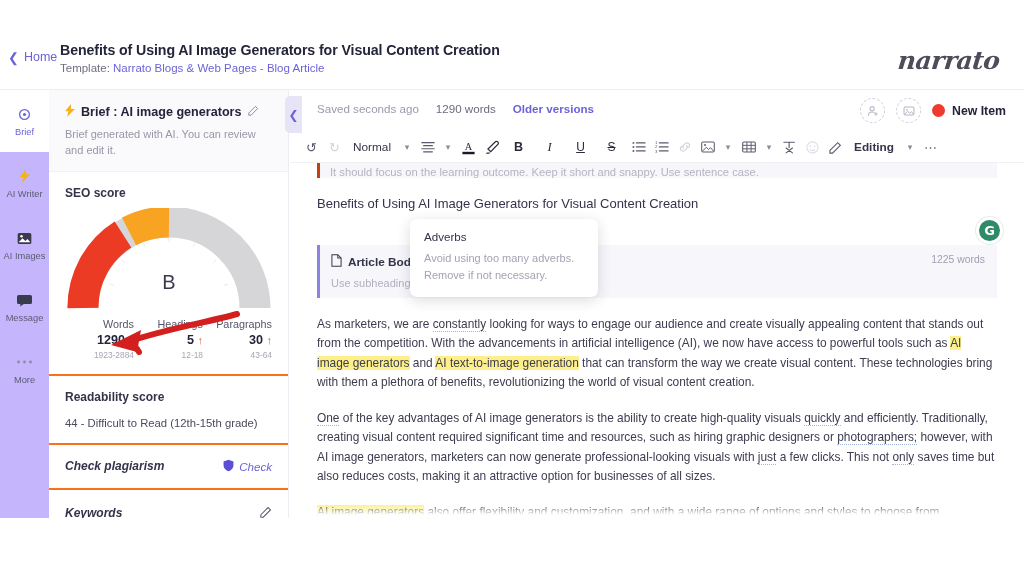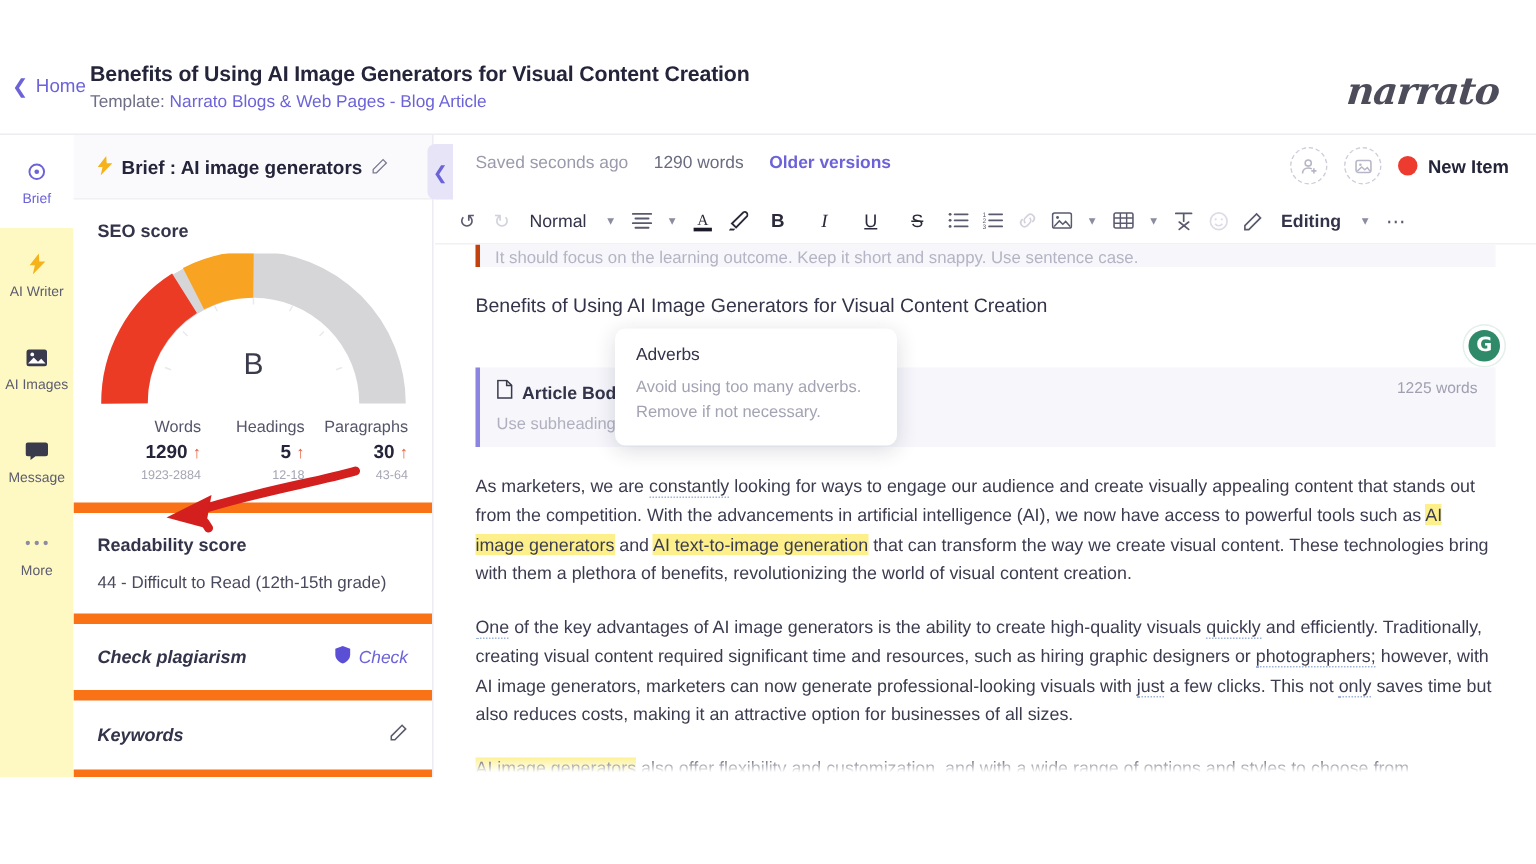--- a/index.html
+++ b/index.html
@@ -43,21 +43,21 @@
     font-family: "DejaVu Serif", serif;
     font-style: italic; font-weight: bold;
     font-size: 25px; color: #4c4c5a;
     letter-spacing: -0.5px;
     transform: skewX(-6deg);
   }
 
   
   .rail {
     position: absolute; left: 0; top: 90px; width: 49px; height: 428px;
-    background: #fef9c3;
+    background: #c4b5fd;
   }
   .rail-item {
     position: relative; width: 49px; height: 62px;
     display: flex; flex-direction: column; align-items: center; justify-content: center;
     gap: 4px; cursor: pointer;
   }
   .rail-item.active { background: #ffffff; }
   .rail-label { font-size: 9.3px; color: #5c5c70; }
   .rail-item.active .rail-label { color: #6c63d8; }
   .rail-ico { height: 17px; display: flex; align-items: center; justify-content: center; }
@@ -80,21 +80,21 @@
     margin-top: 7px; font-size: 11px; color: #9797a8; line-height: 1.45;
   }
   .collapse-tab {
     position: absolute; left: 285px; top: 96px;
     width: 17px; height: 37px;
     background: #e6e4f6; border-radius: 5px 0 0 5px;
     display: flex; align-items: center; justify-content: center;
     color: #6c63d8; font-size: 12px; cursor: pointer; z-index: 9;
   }
 
-  .section { padding: 14px 16px; border-bottom: 7px solid #f97316; }
+  .section { padding: 14px 16px; border-bottom: 2px solid #f97316; }
   .section-title { font-size: 12px; font-weight: bold; color: #33334a; }
 
   
   .gauge-wrap { position: relative; width: 208px; height: 104px; margin: 8px auto 0 auto; }
   .gauge-grade {
     position: absolute; left: 0; right: 0; top: 63px;
     text-align: center; font-size: 20px; color: #3a3a4d;
   }
   .stats { display: flex; margin-top: 6px; }
   .stat { flex: 1; text-align: right; }
@@ -255,20 +255,21 @@
               <path d="M7 0 L0 9 h4 l-1.6 7 L12 6 H7.4 z" fill="#f5b21b"></path>
             </svg>
         </span>
         <span>Brief : AI image generators</span>
         <span>
           <svg width="11" height="11" viewBox="0 0 14 14">
               <path d="M1 10.2 L9.4 1.8 l2.8 2.8 L3.8 13 H1 z" fill="none" stroke="#7b7b92" stroke-width="1.1"></path>
             </svg>
         </span>
       </div>
+      <div class="brief-sub">Brief generated with AI. You can review and edit it.</div>
     </div>
 
     <div class="section">
       <div class="section-title">SEO score</div>
 
       <div class="gauge-wrap">
         <svg width="208" height="104" viewBox="0 0 208 104">
 
           <path d="M18 100 A86 86 0 0 1 190 100" fill="none" stroke="#d6d6d9" stroke-width="31"></path>
 

